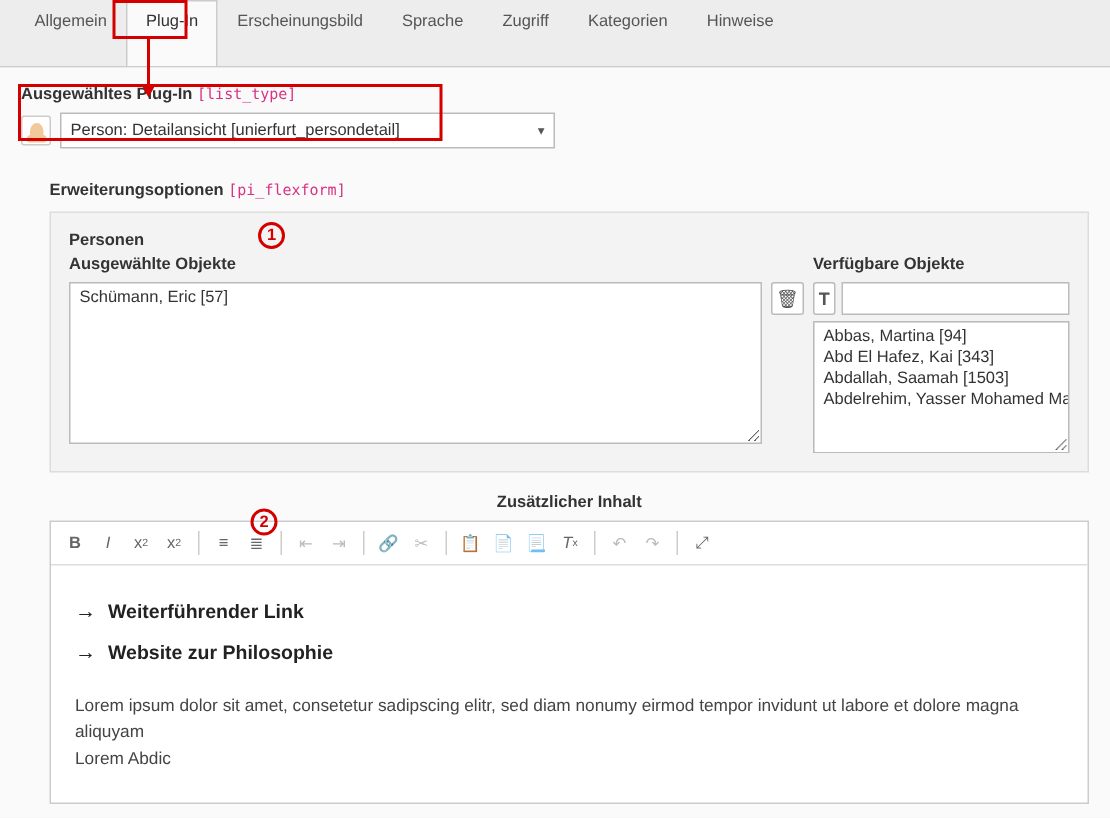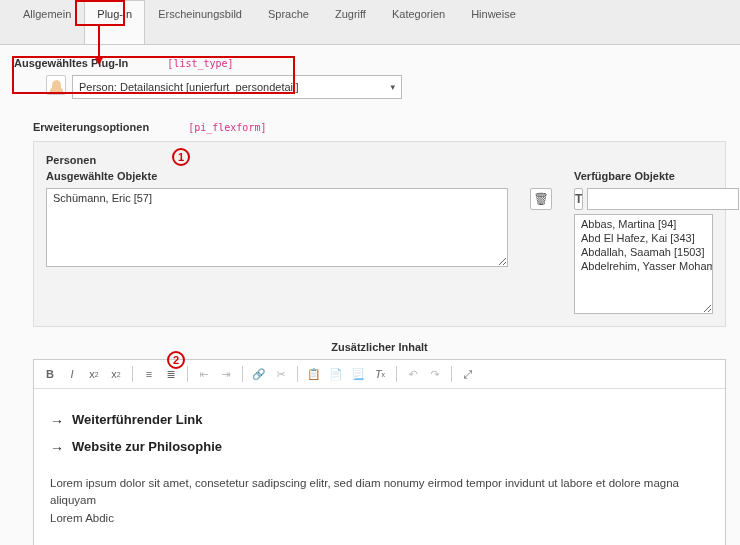--- a/index.html
+++ b/index.html
@@ -76,28 +76,27 @@
   .field-label {
     font-weight: bold;
     font-size: 11px;
     margin-bottom: 6px;
   }
   .tech-label {
     color: #d63384;
     font-family: monospace;
     font-size: 10px;
     font-weight: normal;
-    margin-left: 36px;
   }
   .select-row {
     display: flex;
+    align-items: center;
     gap: 6px;
     margin-top: 0;
     position: relative;
-    padding-left: 32px;
   }
   .icon-square {
     width: 20px; height: 20px;
     border: 1px solid #ccc;
     background: #fff;
     display: flex; align-items: center; justify-content: center;
     border-radius: 2px;
   }
   .person-glyph {
     width: 9px; height: 11px;
@@ -145,37 +144,37 @@
   }
   .panel {
     background: #f3f3f3;
     border: 1px solid #ddd;
     border-radius: 0;
     padding: 12px;
     position: relative;
   }
   .dual-row {
     display: flex;
-    gap: 22px;
+    gap: 6px;
     margin-top: 4px;
   }
   .col-left { flex: 0 0 462px; }
   .col-mid { flex: 0 0 22px; display:flex; flex-direction:column; gap:4px; padding-top:18px; }
   .col-right { flex: 1; min-width:0; }
   .listbox {
     width: 100%;
-    height: 79px;
+    height: 108px;
     border: 1px solid #bbb;
     background: #fff;
     overflow-y: auto;
     font-size: 11px;
     padding: 2px 0;
     resize: both;
   }
-  .listbox-right { height: 100px; }
+  .listbox-right { height: 88px; }
   .listbox .item {
     padding: 1px 6px;
     cursor: pointer;
     white-space: nowrap;
   }
   .icon-btn {
     width: 22px; height: 22px;
     border: 1px solid #bbb;
     background: #fff;
     display:flex; align-items:center; justify-content:center;

